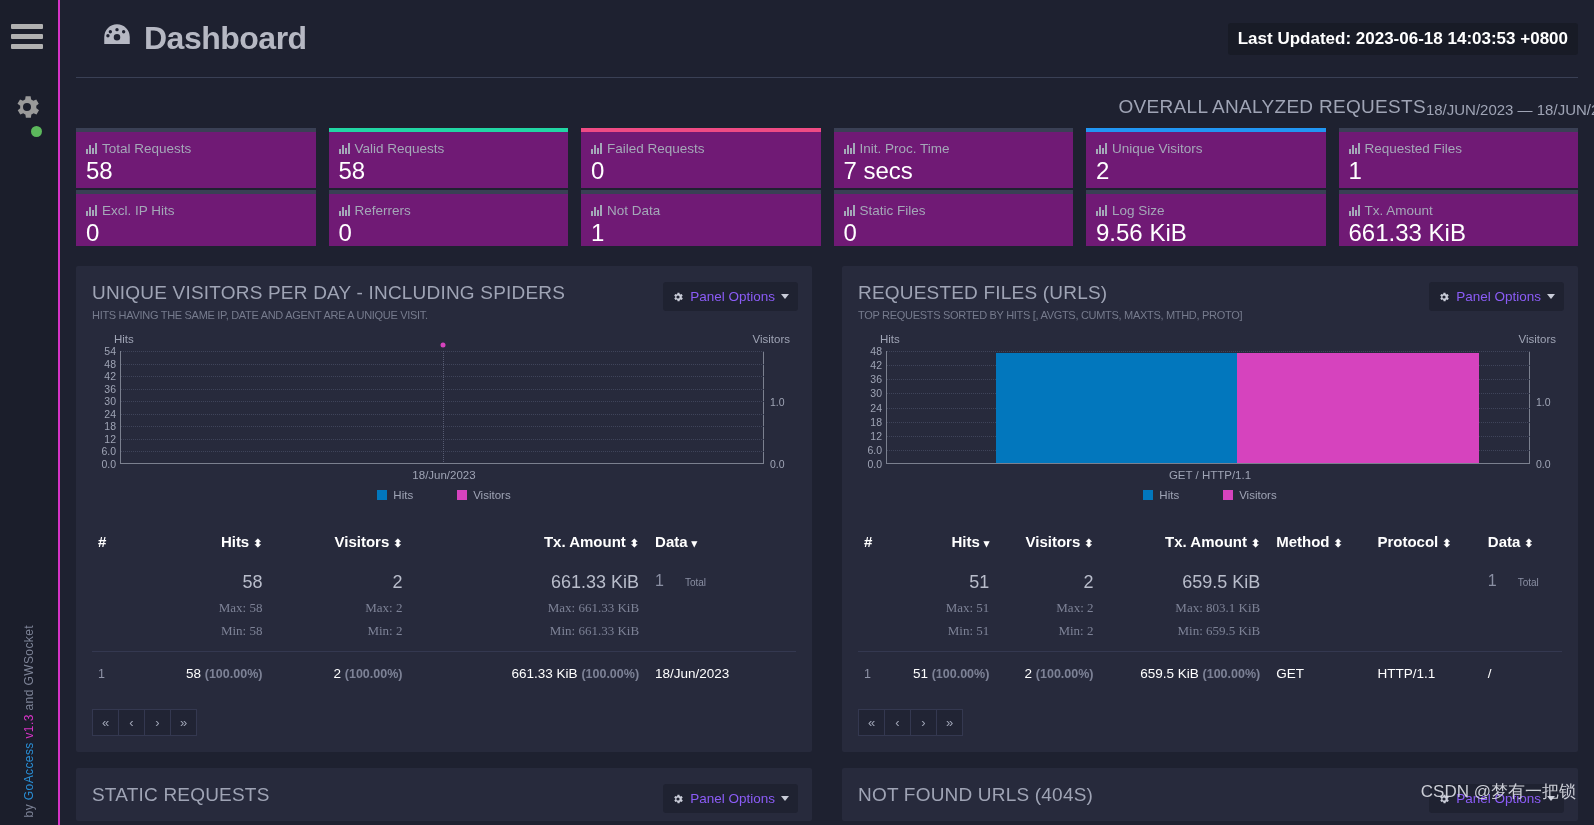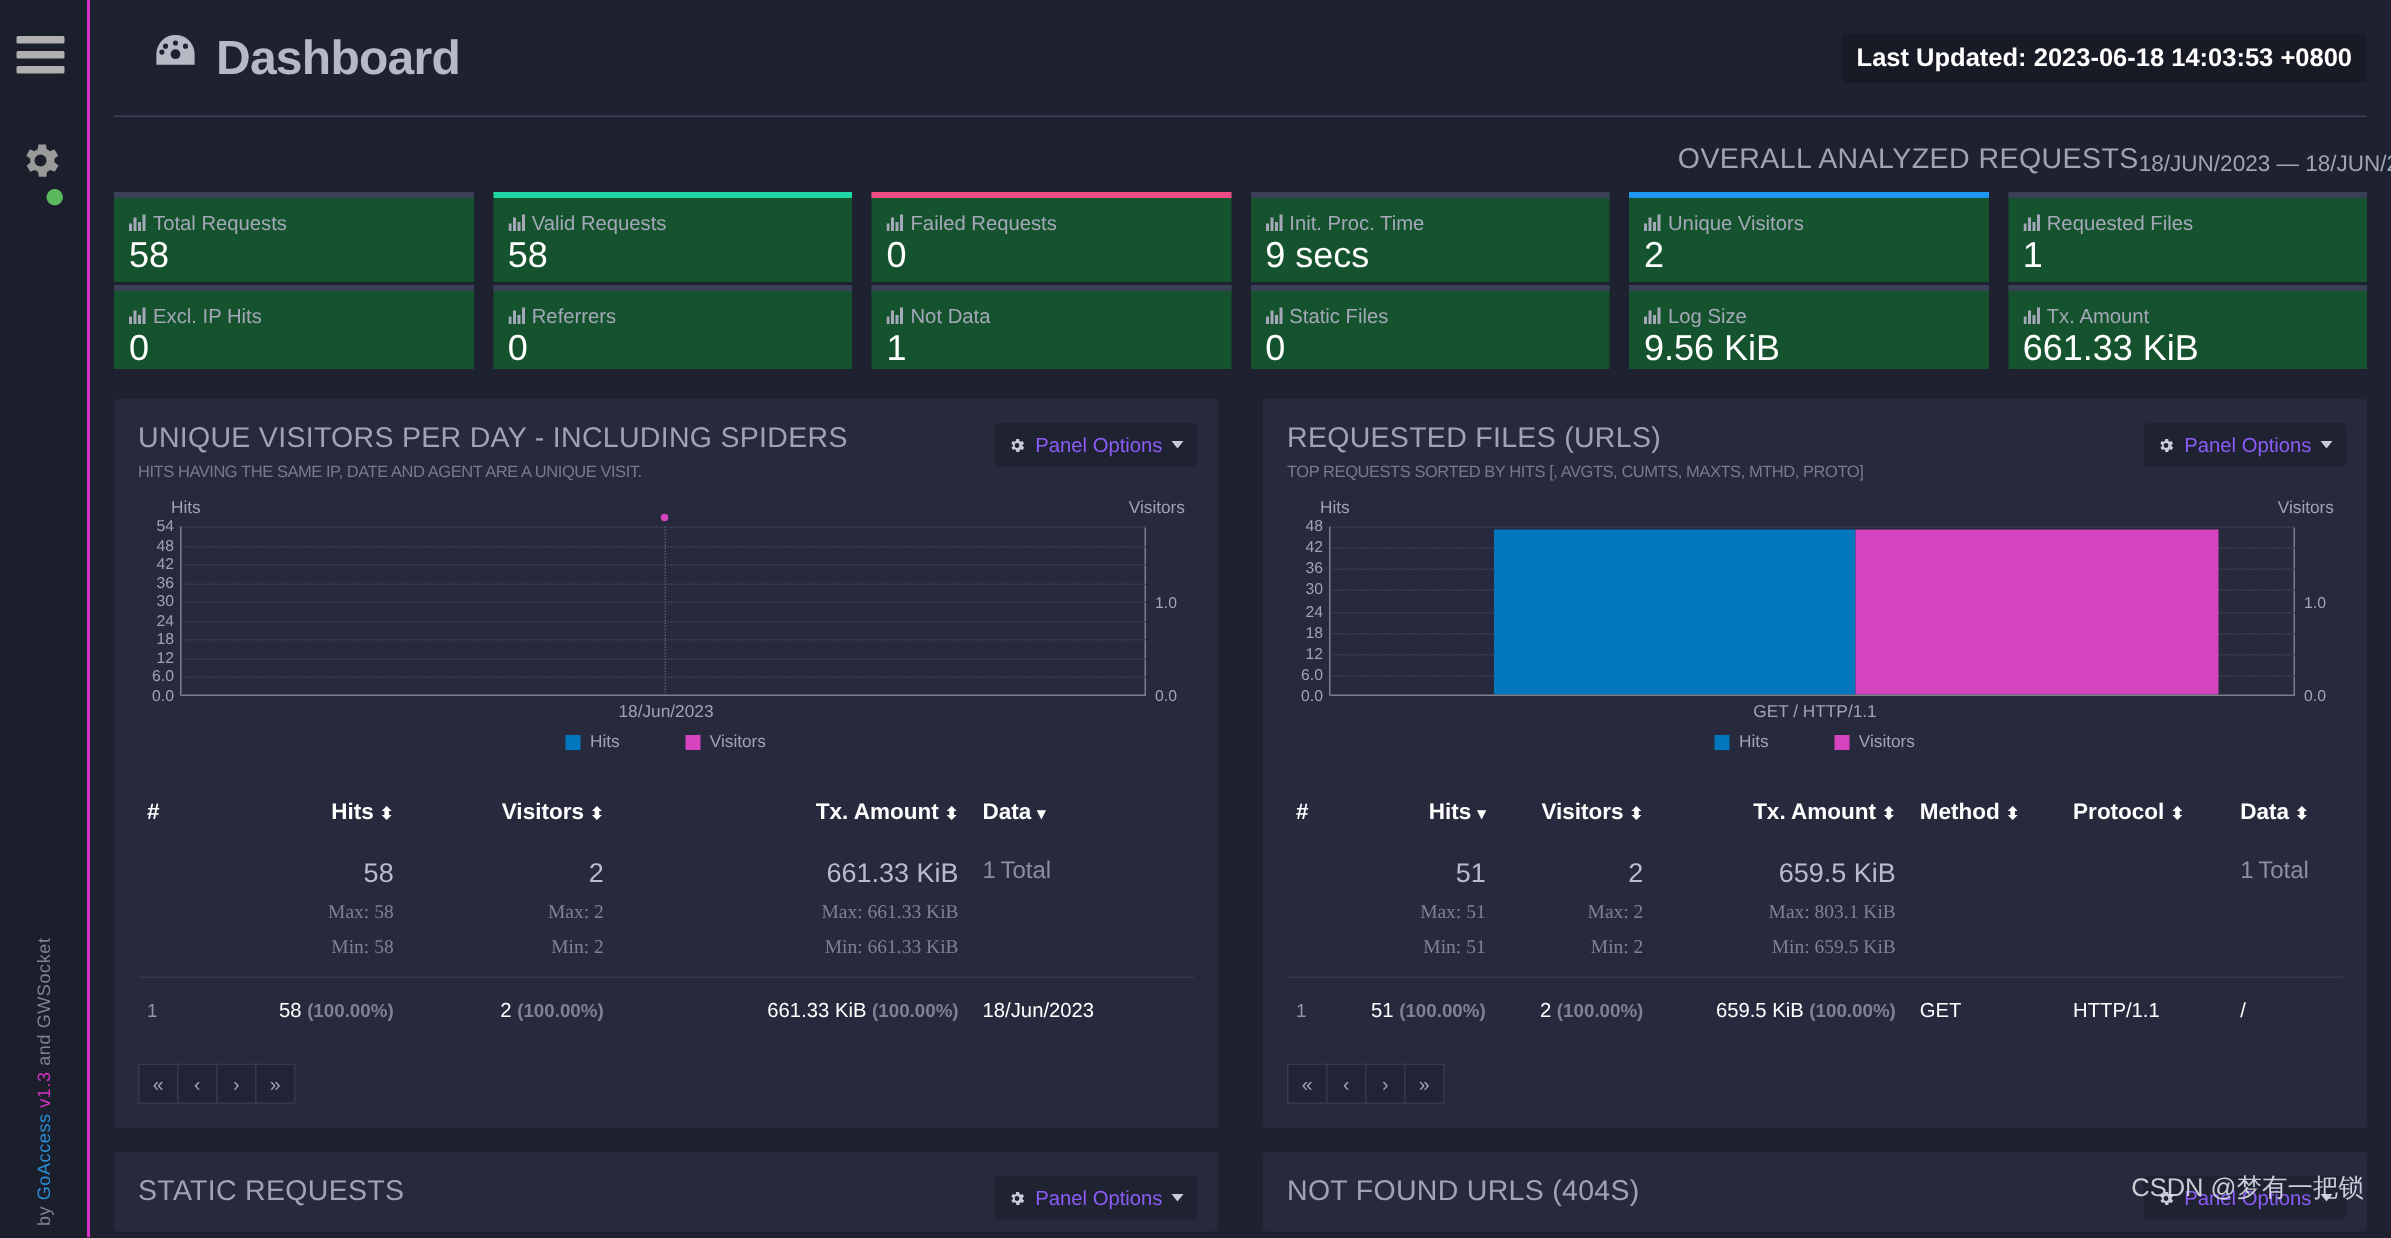--- a/index.html
+++ b/index.html
@@ -74,21 +74,21 @@
   
   #stats {
     display:grid;
     grid-template-columns: repeat(6, 1fr);
     gap: 0 13px;
     margin: 0 16px;
     padding-right: 0;
   }
   .stat-col { display:flex; flex-direction:column; }
   .stat-box {
-    background:#14532d;
+    background:#701a75;
     padding: 9px 10px 9px 10px;
     height:56px;
     border-top:4px solid #3a4055;
   }
   .stat-box.first { height:60px; }
   .stat-label {
     font-size:13.5px; color:#a4a8b8; display:flex; align-items:center; gap:5px;
     white-space:nowrap; overflow:hidden;
   }
   .bar-icon { display:inline-flex; align-items:flex-end; gap:1px; height:11px; }
@@ -160,21 +160,21 @@
     padding: 6px 8px 12px 8px; white-space:nowrap; cursor:pointer;
   }
   thead th.col-num { text-align:left; width:26px; padding-left:6px; }
   thead th.col-left { text-align:left; }
   .sort-ic { display:inline-block; margin-left:4px; font-size:11px; color:#fff; }
   tbody tr.sub td { padding: 10px 8px 12px 8px; text-align:right; vertical-align:top; }
   .agg-main { font-size:18px; color:#b9bdcb; }
   .agg-sub { font-size:13px; color:#7d8296; margin-top:7px;font-family:Liberation Serif, serif; }
   .total-cell { text-align:left !important; }
   .total-num { font-size:16px; color:#8a8fa3; }
-  .total-lbl { font-size:16px; color:#8a8fa3; margin-left:3px; }
+  .total-lbl { font-size:10px; color:#8a8fa3; margin-left:21px; }
   tbody tr.datarow td {
     border-top:1px solid #343850;
     padding: 14px 8px; text-align:right; font-size:13.5px; color:#ffffff; white-space:nowrap;
   }
   tbody tr.datarow td.col-num { text-align:left; color:#8f94a8; font-size:12.5px; padding-left:6px;}
   tbody tr.datarow td.col-left { text-align:left; }
   .pct { color:#7d8296; font-size:12.5px;font-weight:bold; }
   .dim { color:#8f94a8; }
 
   .pager { display:flex; padding: 14px 16px 16px 16px; }
@@ -323,21 +323,21 @@
         <div class="stat-box first" style="border-top-color:#3a4055">
           <div class="stat-label">
             <span class="bar-icon">
               <i></i>
               <i></i>
               <i></i>
               <i></i>
             </span>
             <span>Init. Proc. Time</span>
           </div>
-          <div class="stat-value">9 secs</div>
+          <div class="stat-value">7 secs</div>
         </div>
         <div class="stat-gap"></div>
         <div class="stat-box" style="border-top-color:#3a4055">
           <div class="stat-label">
             <span class="bar-icon">
               <i></i>
               <i></i>
               <i></i>
               <i></i>
             </span>

